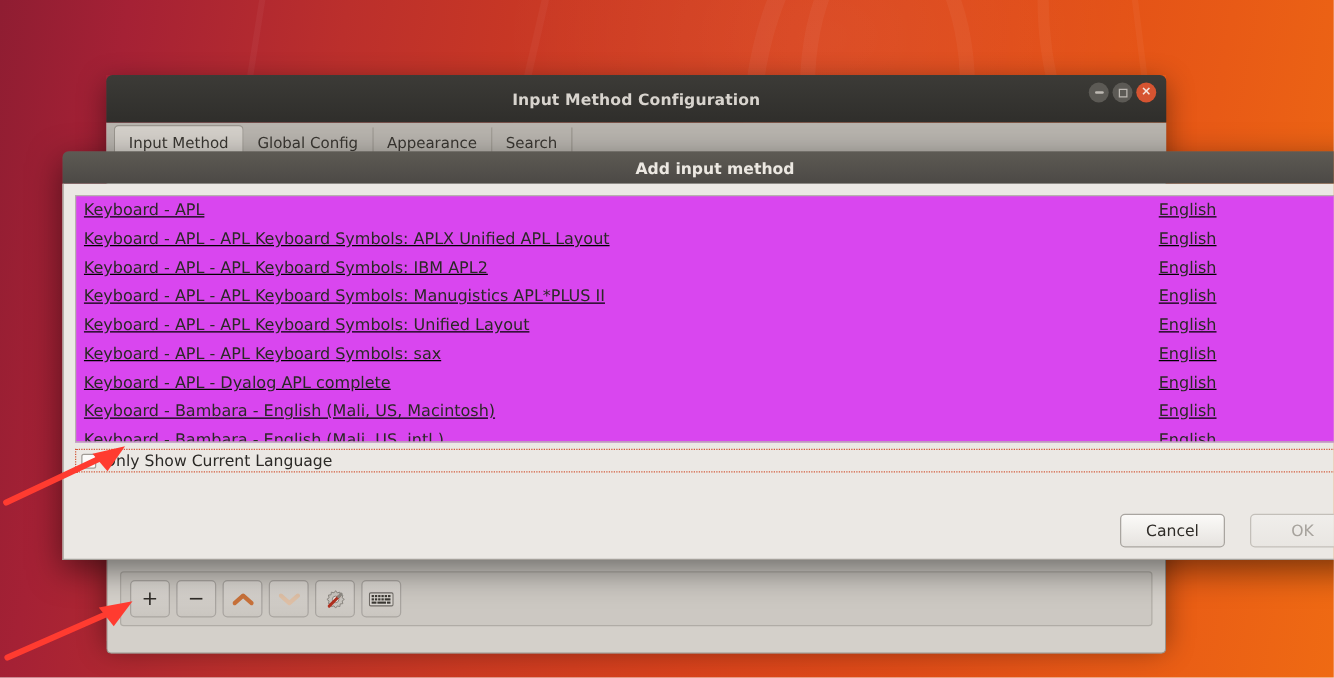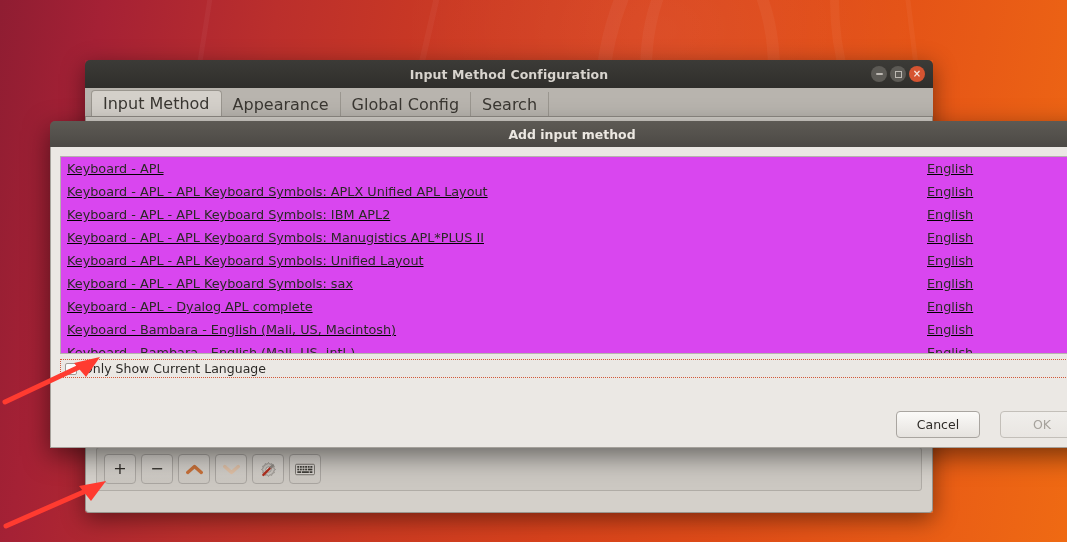--- a/index.html
+++ b/index.html
@@ -32,21 +32,21 @@
   .wp-l2 { width: 6px; height: 420px; left: 447px; top: -60px; transform: rotate(13deg); }
   .wp-l3 { width: 5px; height: 230px; left: 903px; top: -20px; transform: rotate(-7deg); }
 
   
   .main-window {
     position: absolute; left: 85px; top: 60px;
     width: 848px; height: 453px;
     box-shadow: 0 6px 22px rgba(0,0,0,0.45);
   }
   .titlebar {
-    height: 28px;
+    height: 38px;
     background: linear-gradient(180deg, #3c3b37 0%, #2f2e2b 100%);
     border-top-left-radius: 5px; border-top-right-radius: 5px;
     position: relative;
     display: flex; align-items: center; justify-content: center;
   }
   .titlebar-text {
     color: #d8d4ce; font-size: 12.5px; font-weight: bold;
     letter-spacing: 0.1px;
   }
   .win-controls {
@@ -67,21 +67,21 @@
   .tabbar {
     height: 29px;
     background: #b8b4ae;
     border-bottom: 1px solid #8f8b85;
     display: flex; align-items: flex-end;
     padding-left: 6px;
   }
   .tab {
     height: 24px; padding: 0 11px;
     display: flex; align-items: center;
-    font-size: 16px; color: #3a3732;
+    font-size: 12px; color: #3a3732;
     border-right: 1px solid #9a968f;
     background: #b8b4ae;
   }
   .tab.active {
     background: #d4d0ca;
     border: 1px solid #9a968f; border-bottom: none;
     border-top-left-radius: 4px; border-top-right-radius: 4px;
     height: 26px;
   }
   .win-body {
@@ -246,24 +246,24 @@
         </div>
       <div class="wc wc-close">×</div>
     </div>
   </div>
 
   <div class="tabbar">
     <div class="tab active">
         <span>Input Method</span>
       </div>
     <div class="tab">
+        <span>Global Config</span>
+      </div>
+    <div class="tab">
         <span>Appearance</span>
-      </div>
-    <div class="tab">
-        <span>Global Config</span>
       </div>
     <div class="tab">
         <span>Search</span>
       </div>
   </div>
 
   <div class="win-body">
 
     <div class="hint-row">
       <svg class="star-icon" viewBox="0 0 24 24">

